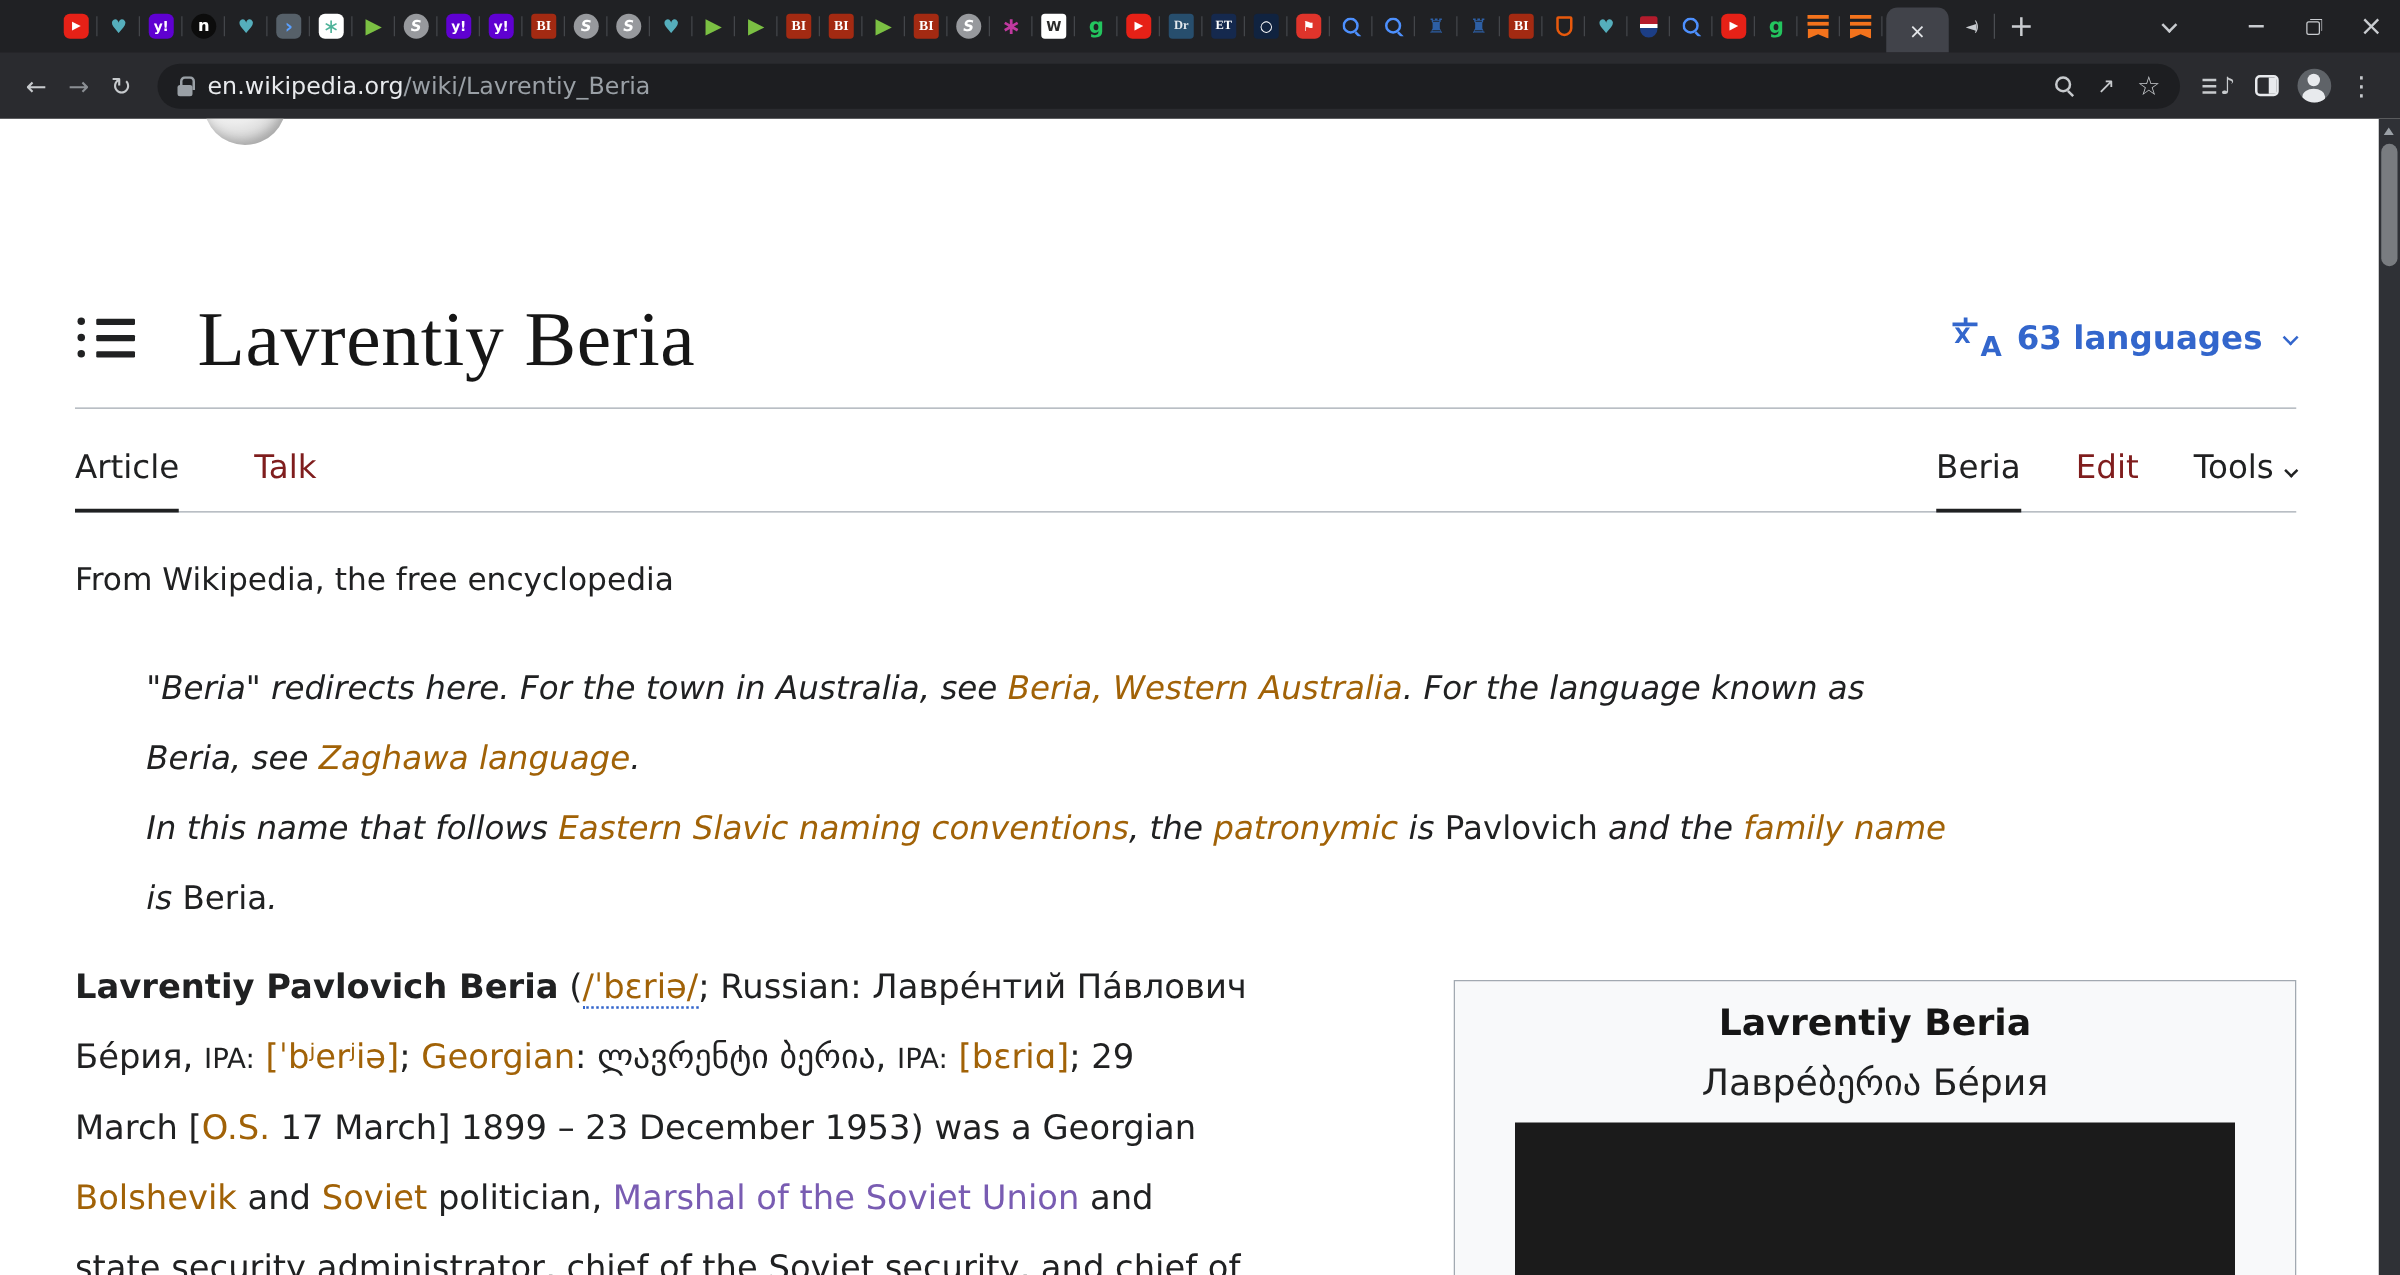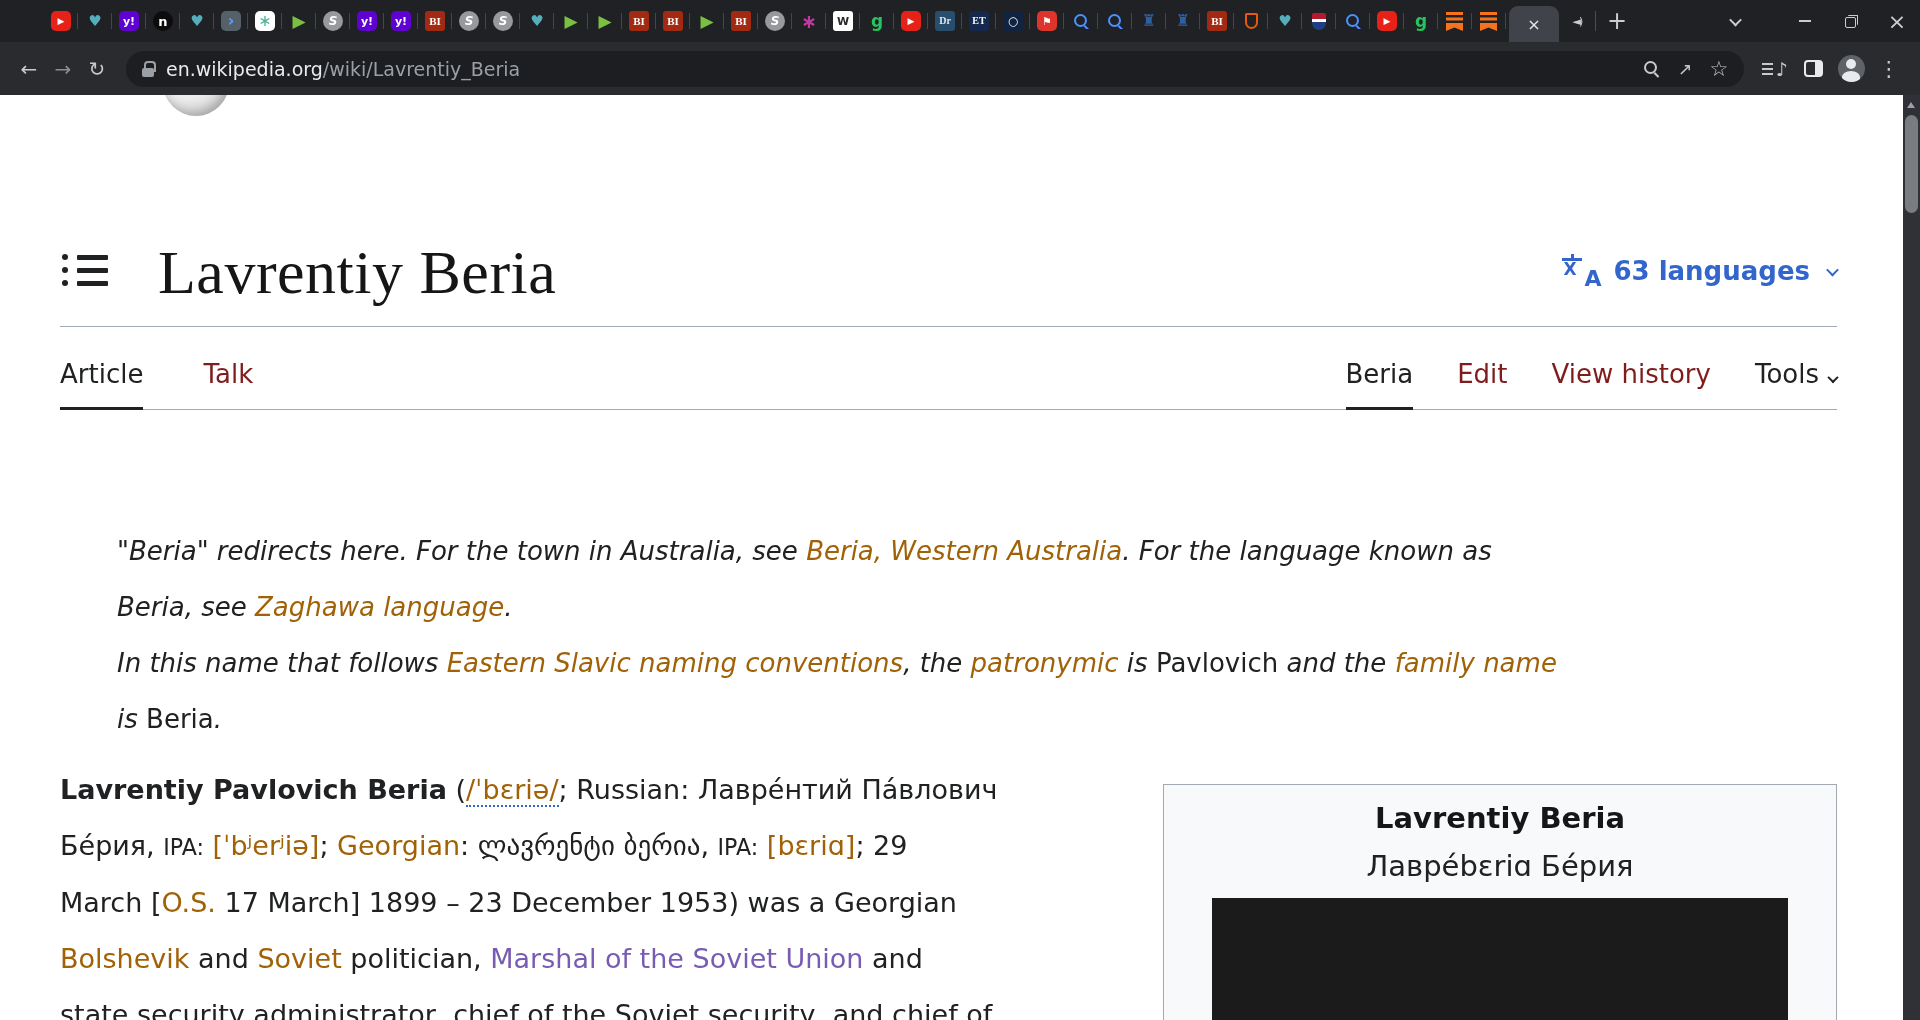--- a/index.html
+++ b/index.html
@@ -320,36 +320,36 @@
   <div class="hdivider"></div>
 
   <div class="navrow">
     <div class="ntabs">
       <span class="wtab dark active">Article</span>
       <span class="wtab">Talk</span>
     </div>
     <div class="ntabs right">
       <span class="wtab dark active">Beria</span>
       <span class="wtab">Edit</span>
-      <span class="wtab">View history</span>
       <span class="wtab dark"><span>Tools</span><span class="chev"></span></span>
     </div>
   </div>
 
+  <div class="tagline">From Wikipedia, the free encyclopedia</div>
 
   <div class="hatnote">
     <div><span class="seg-t">"Beria" redirects here. For the town in Australia, see </span><a class="seg-l" href="#">Beria, Western Australia</a><span class="seg-t">. For the language known as</span><br><span class="seg-t">Beria, see </span><a class="seg-l" href="#">Zaghawa language</a><span class="seg-t">.</span></div>
     <div><span class="seg-t">In this name that follows </span><a class="seg-l" href="#">Eastern Slavic naming conventions</a><span class="seg-t">, the </span><a class="seg-l" href="#">patronymic</a><span class="seg-t"> is </span><span class="seg-u">Pavlovich</span><span class="seg-t"> and the </span><a class="seg-l" href="#">family name</a><br><span class="seg-t">is </span><span class="seg-u">Beria</span><span class="seg-t">.</span></div>
   </div>
 
   <div class="lead"><span class="seg-b">Lavrentiy Pavlovich Beria</span><span class="seg-t"> (</span><a class="seg-ipa" href="#">/ˈbɛriə/</a><span class="seg-t">; Russian: Лавре́нтий Па́влович</span><br><span class="seg-t">Бе́рия, </span><span class="seg-sm">IPA:</span><span class="seg-t"> </span><a class="seg-l" href="#">[ˈbʲerʲiə]</a><span class="seg-t">; </span><a class="seg-l" href="#">Georgian</a><span class="seg-t">: ლავრენტი ბერია, </span><span class="seg-sm">IPA:</span><span class="seg-t"> </span><a class="seg-l" href="#">[bɛriɑ]</a><span class="seg-t">; 29</span><br><span class="seg-t">March [</span><a class="seg-l" href="#">O.S.</a><span class="seg-t"> 17 March] 1899 – 23 December 1953) was a Georgian</span><br><a class="seg-l" href="#">Bolshevik</a><span class="seg-t"> and </span><a class="seg-l" href="#">Soviet</a><span class="seg-t"> politician, </span><a class="seg-v" href="#">Marshal of the Soviet Union</a><span class="seg-t"> and</span><br><span class="seg-t">state security administrator, chief of the Soviet security, and chief of</span></div>
 
   <div class="infobox">
     <div class="ib-title">Lavrentiy Beria</div>
-    <div class="ib-ru">Лавре́bɛriɑ Бе́рия</div>
+    <div class="ib-ru">Лавре́ბერია Бе́рия</div>
     <div class="ib-photo"></div>
   </div>
 
   <div class="sbar">
     <div class="up"></div>
     <div class="sbthumb"></div>
   </div>
 </div>
 
 </body></html>

